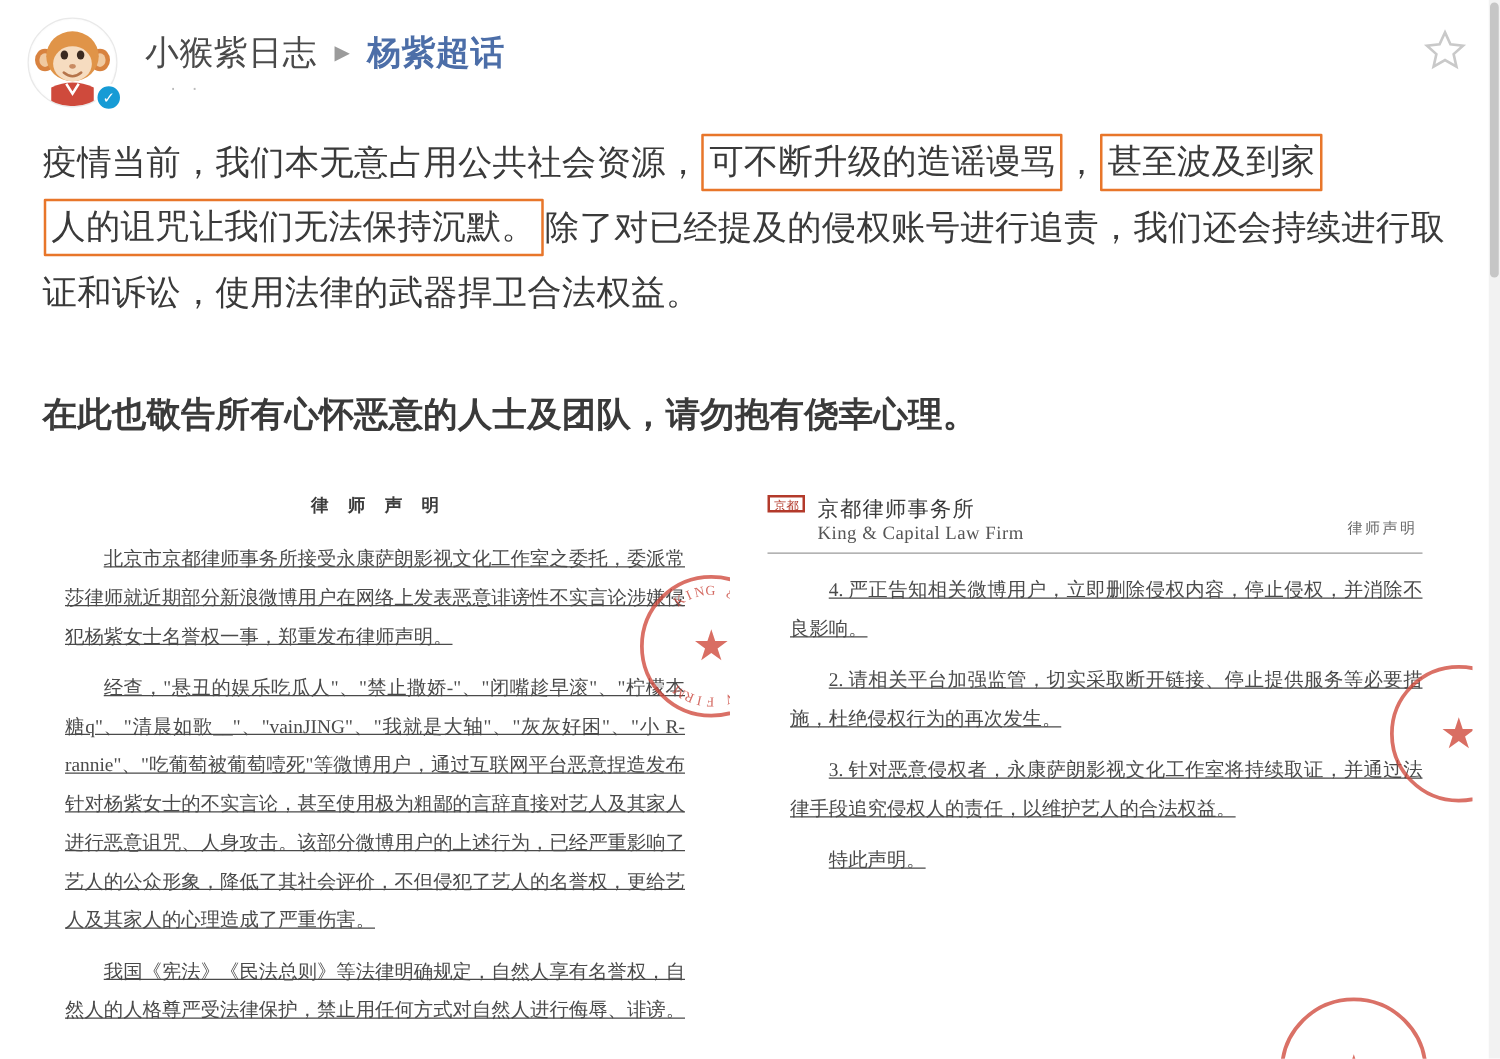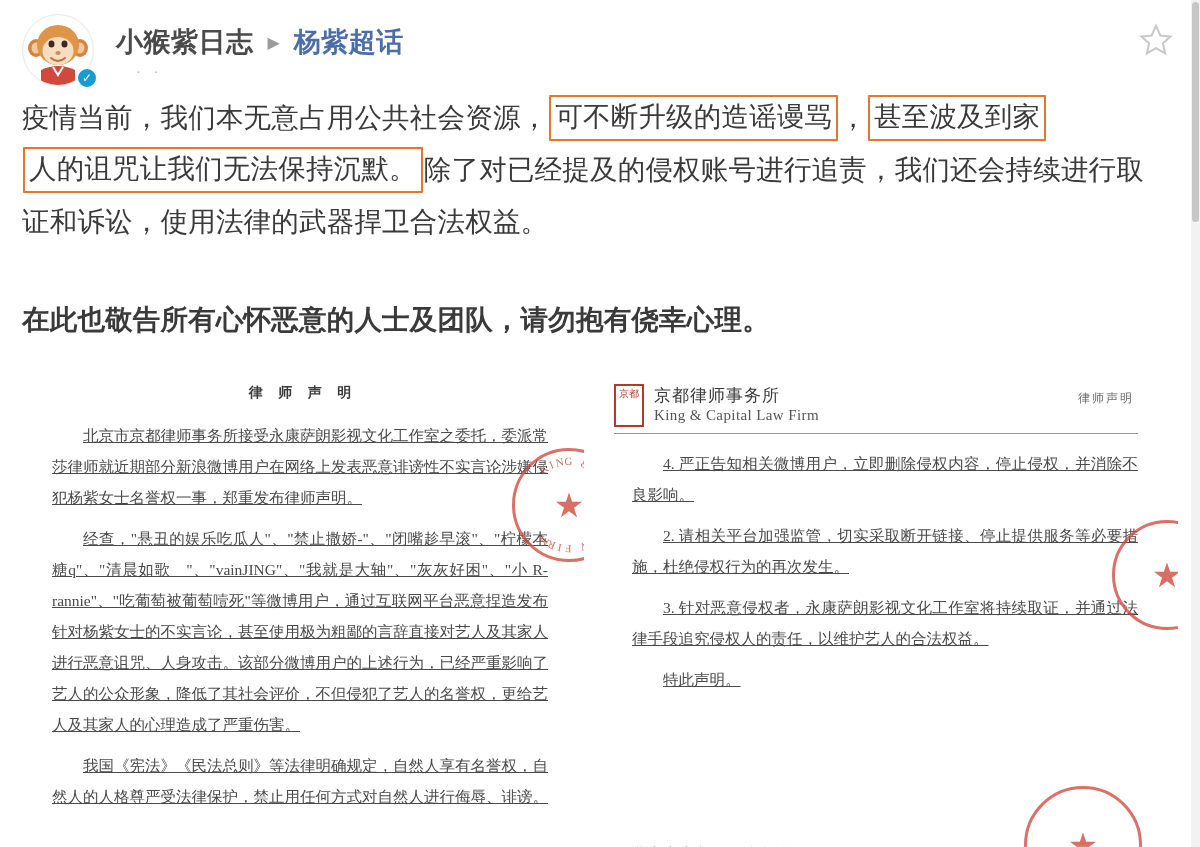--- a/index.html
+++ b/index.html
@@ -60,21 +60,21 @@
   .name-line {
     margin-left: 20px;
     display: flex;
     align-items: center;
     height: 56px;
     gap: 14px;
   }
   .nickname {
     font-size: 27px;
     color: #4a4a4a;
-    font-weight: 700;
+    font-weight: 400;
     letter-spacing: 0.5px;
   }
   .arrow-sep {
     color: #9b9b9b;
     font-size: 16px;
     line-height: 1;
     transform: translateY(1px);
   }
   .super-topic {
     font-size: 27px;
@@ -104,21 +104,21 @@
 
   
   .post-body {
     padding: 10px 30px 0 22px;
   }
   .para {
     font-size: 27.5px;
     line-height: 52px;
     color: #3a3a3a;
     letter-spacing: 0.2px;
-    margin: 0;
+    margin: 12px;
   }
   .para + .para { margin-top: 46px; font-weight: bold; }
 
   .hl {
     display: inline-block;
     border: 2.5px solid #e8762a;
     padding: 0 4px 2px 4px;
     line-height: 40px;
     border-radius: 1px;
     margin: 0 1px;
@@ -169,21 +169,21 @@
 
   
   .letterhead {
     display: flex;
     align-items: flex-start;
     padding: 14px 40px 0 22px;
     gap: 10px;
     position: relative;
   }
   .lh-seal {
-    width: 30px; height: 43px;
+    width: 30px; height: 14px;
     border: 2px solid #b33a2b;
     color: #b33a2b;
     font-size: 10px;
     line-height: 12px;
     text-align: center;
     padding-top: 2px;
     box-sizing: border-box;
     font-family: "Liberation Serif", serif;
     flex: 0 0 30px;
   }
@@ -196,21 +196,21 @@
   }
   .lh-text-en {
     font-family: "Liberation Serif", serif;
     font-size: 15px;
     color: #555555;
     letter-spacing: 0.4px;
   }
   .lh-right {
     position: absolute;
     right: 44px;
-    top: 20px;
+    top: 32px;
     font-family: Liberation Mono, monospace;
     font-size: 12px;
     color: #6a6a6a;
     letter-spacing: 2px;
   }
   .lh-rule {
     margin: 6px 40px 14px 22px;
     border-bottom: 1.5px solid #9a9a9a;
   }
 

